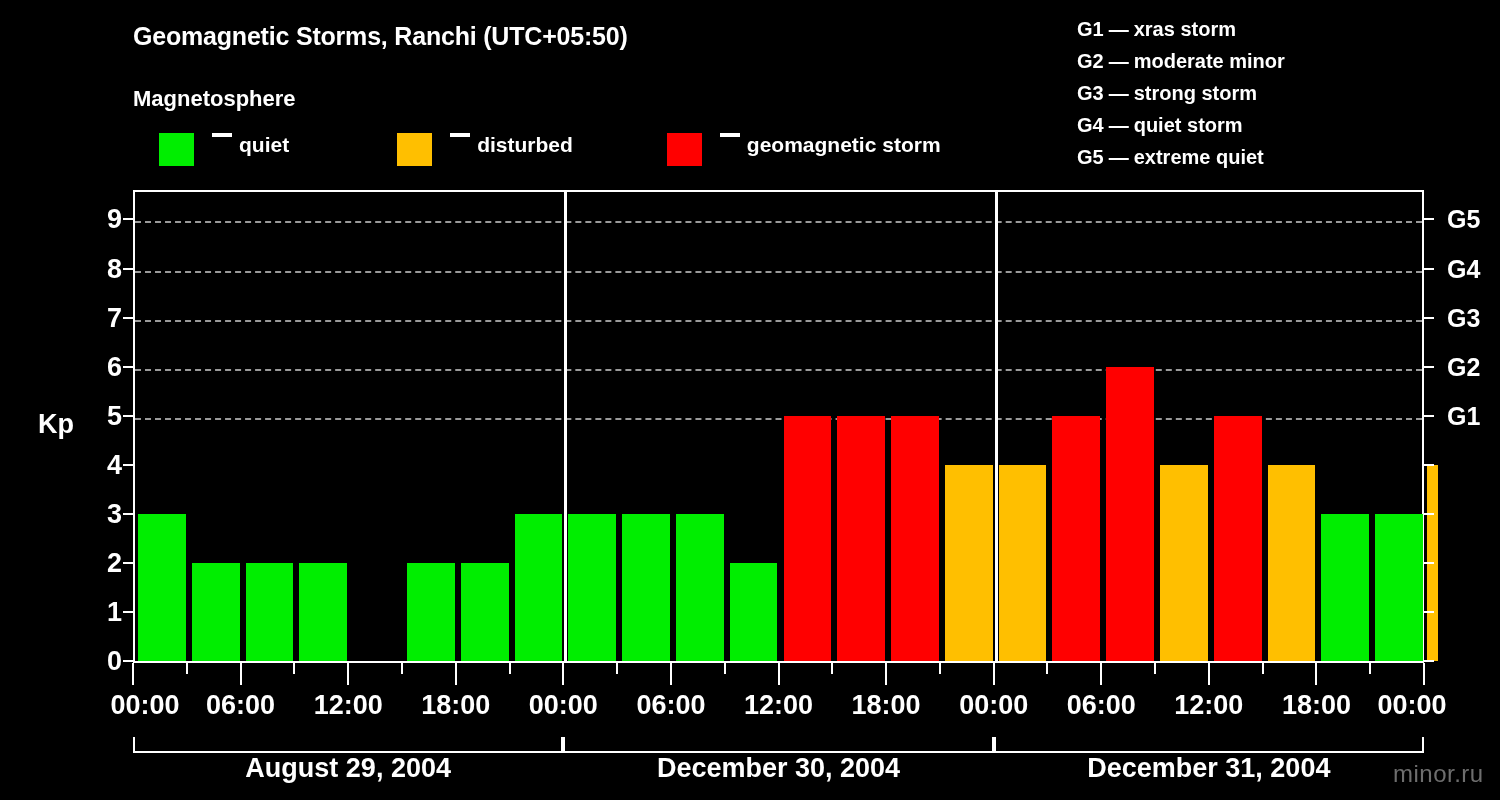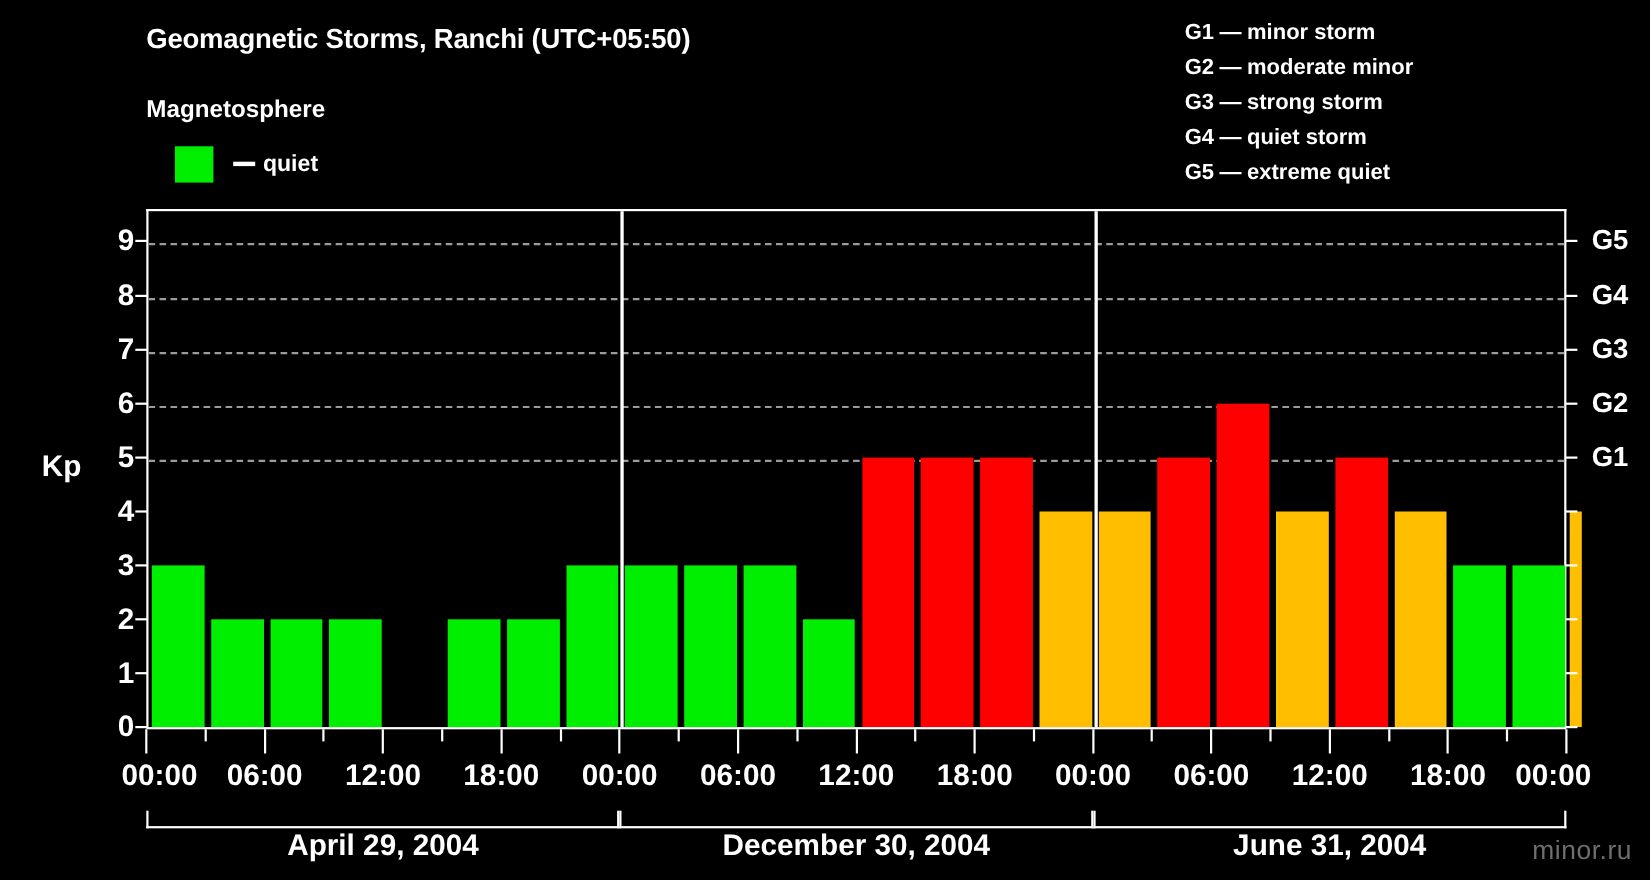--- a/index.html
+++ b/index.html
@@ -39,21 +39,20 @@
   #color-legend {
     position: absolute;
     left: 133px;
     top: 132px;
     height: 34px;
     display: flex;
     align-items: center;
   }
   .legend-entry {
     display: flex;
-    align-items: center;
     white-space: nowrap;
     padding-left: 26px;
   }
   .legend-swatch {
     width: 35px;
     height: 33px;
     display: inline-block;
   }
   .legend-dash {
     display: inline-block;
@@ -228,27 +227,37 @@
 
 <div id="chart-title">Geomagnetic Storms, Ranchi (UTC+05:50)</div>
 <div id="magnetosphere-label">Magnetosphere</div>
 
 <div id="color-legend">
     <div class="legend-entry" style="margin-left: 0px;">
       <span class="legend-swatch" style="background: rgb(0, 238, 0);"></span>
       <span class="legend-dash"></span>
       <span class="legend-text">quiet</span>
     </div>
+    <div class="legend-entry" style="margin-left: 82px;">
+      <span class="legend-swatch" style="background: rgb(255, 191, 0);"></span>
+      <span class="legend-dash"></span>
+      <span class="legend-text">disturbed</span>
+    </div>
+    <div class="legend-entry" style="margin-left: 68px;">
+      <span class="legend-swatch" style="background: rgb(255, 0, 0);"></span>
+      <span class="legend-dash"></span>
+      <span class="legend-text">geomagnetic storm</span>
+    </div>
   </div>
 
 <div id="g-legend">
     <div class="g-row">
       <span class="g-code">G1</span>
       <span class="g-mdash">—</span>
-      <span class="g-desc">minor storm</span>
+      <span class="g-desc">xras storm</span>
     </div>
     <div class="g-row">
       <span class="g-code">G2</span>
       <span class="g-mdash">—</span>
       <span class="g-desc">moderate minor</span>
     </div>
     <div class="g-row">
       <span class="g-code">G3</span>
       <span class="g-mdash">—</span>
       <span class="g-desc">strong storm</span>
@@ -376,20 +385,20 @@
     <div class="x-tick-label" style="left: 886.083px;">18:00</div>
     <div class="x-tick-label" style="left: 993.667px;">00:00</div>
     <div class="x-tick-label" style="left: 1101.25px;">06:00</div>
     <div class="x-tick-label" style="left: 1208.83px;">12:00</div>
     <div class="x-tick-label" style="left: 1316.42px;">18:00</div>
     <div class="x-tick-label" style="left: 1412px;">00:00</div>
   </div>
 
 <div id="dates-layer">
     <div class="date-bracket" style="left: 133px; width: 430.333px;"></div>
-    <div class="date-label" style="left: 348.167px;">April 29, 2004</div>
+    <div class="date-label" style="left: 348.167px;">August 29, 2004</div>
     <div class="date-bracket" style="left: 563.333px; width: 430.333px;"></div>
     <div class="date-label" style="left: 778.5px;">December 30, 2004</div>
     <div class="date-bracket" style="left: 993.667px; width: 430.333px;"></div>
-    <div class="date-label" style="left: 1208.83px;">June 31, 2004</div>
+    <div class="date-label" style="left: 1208.83px;">December 31, 2004</div>
   </div>
 
 <div id="watermark">minor.ru</div>
 
 </body></html>

